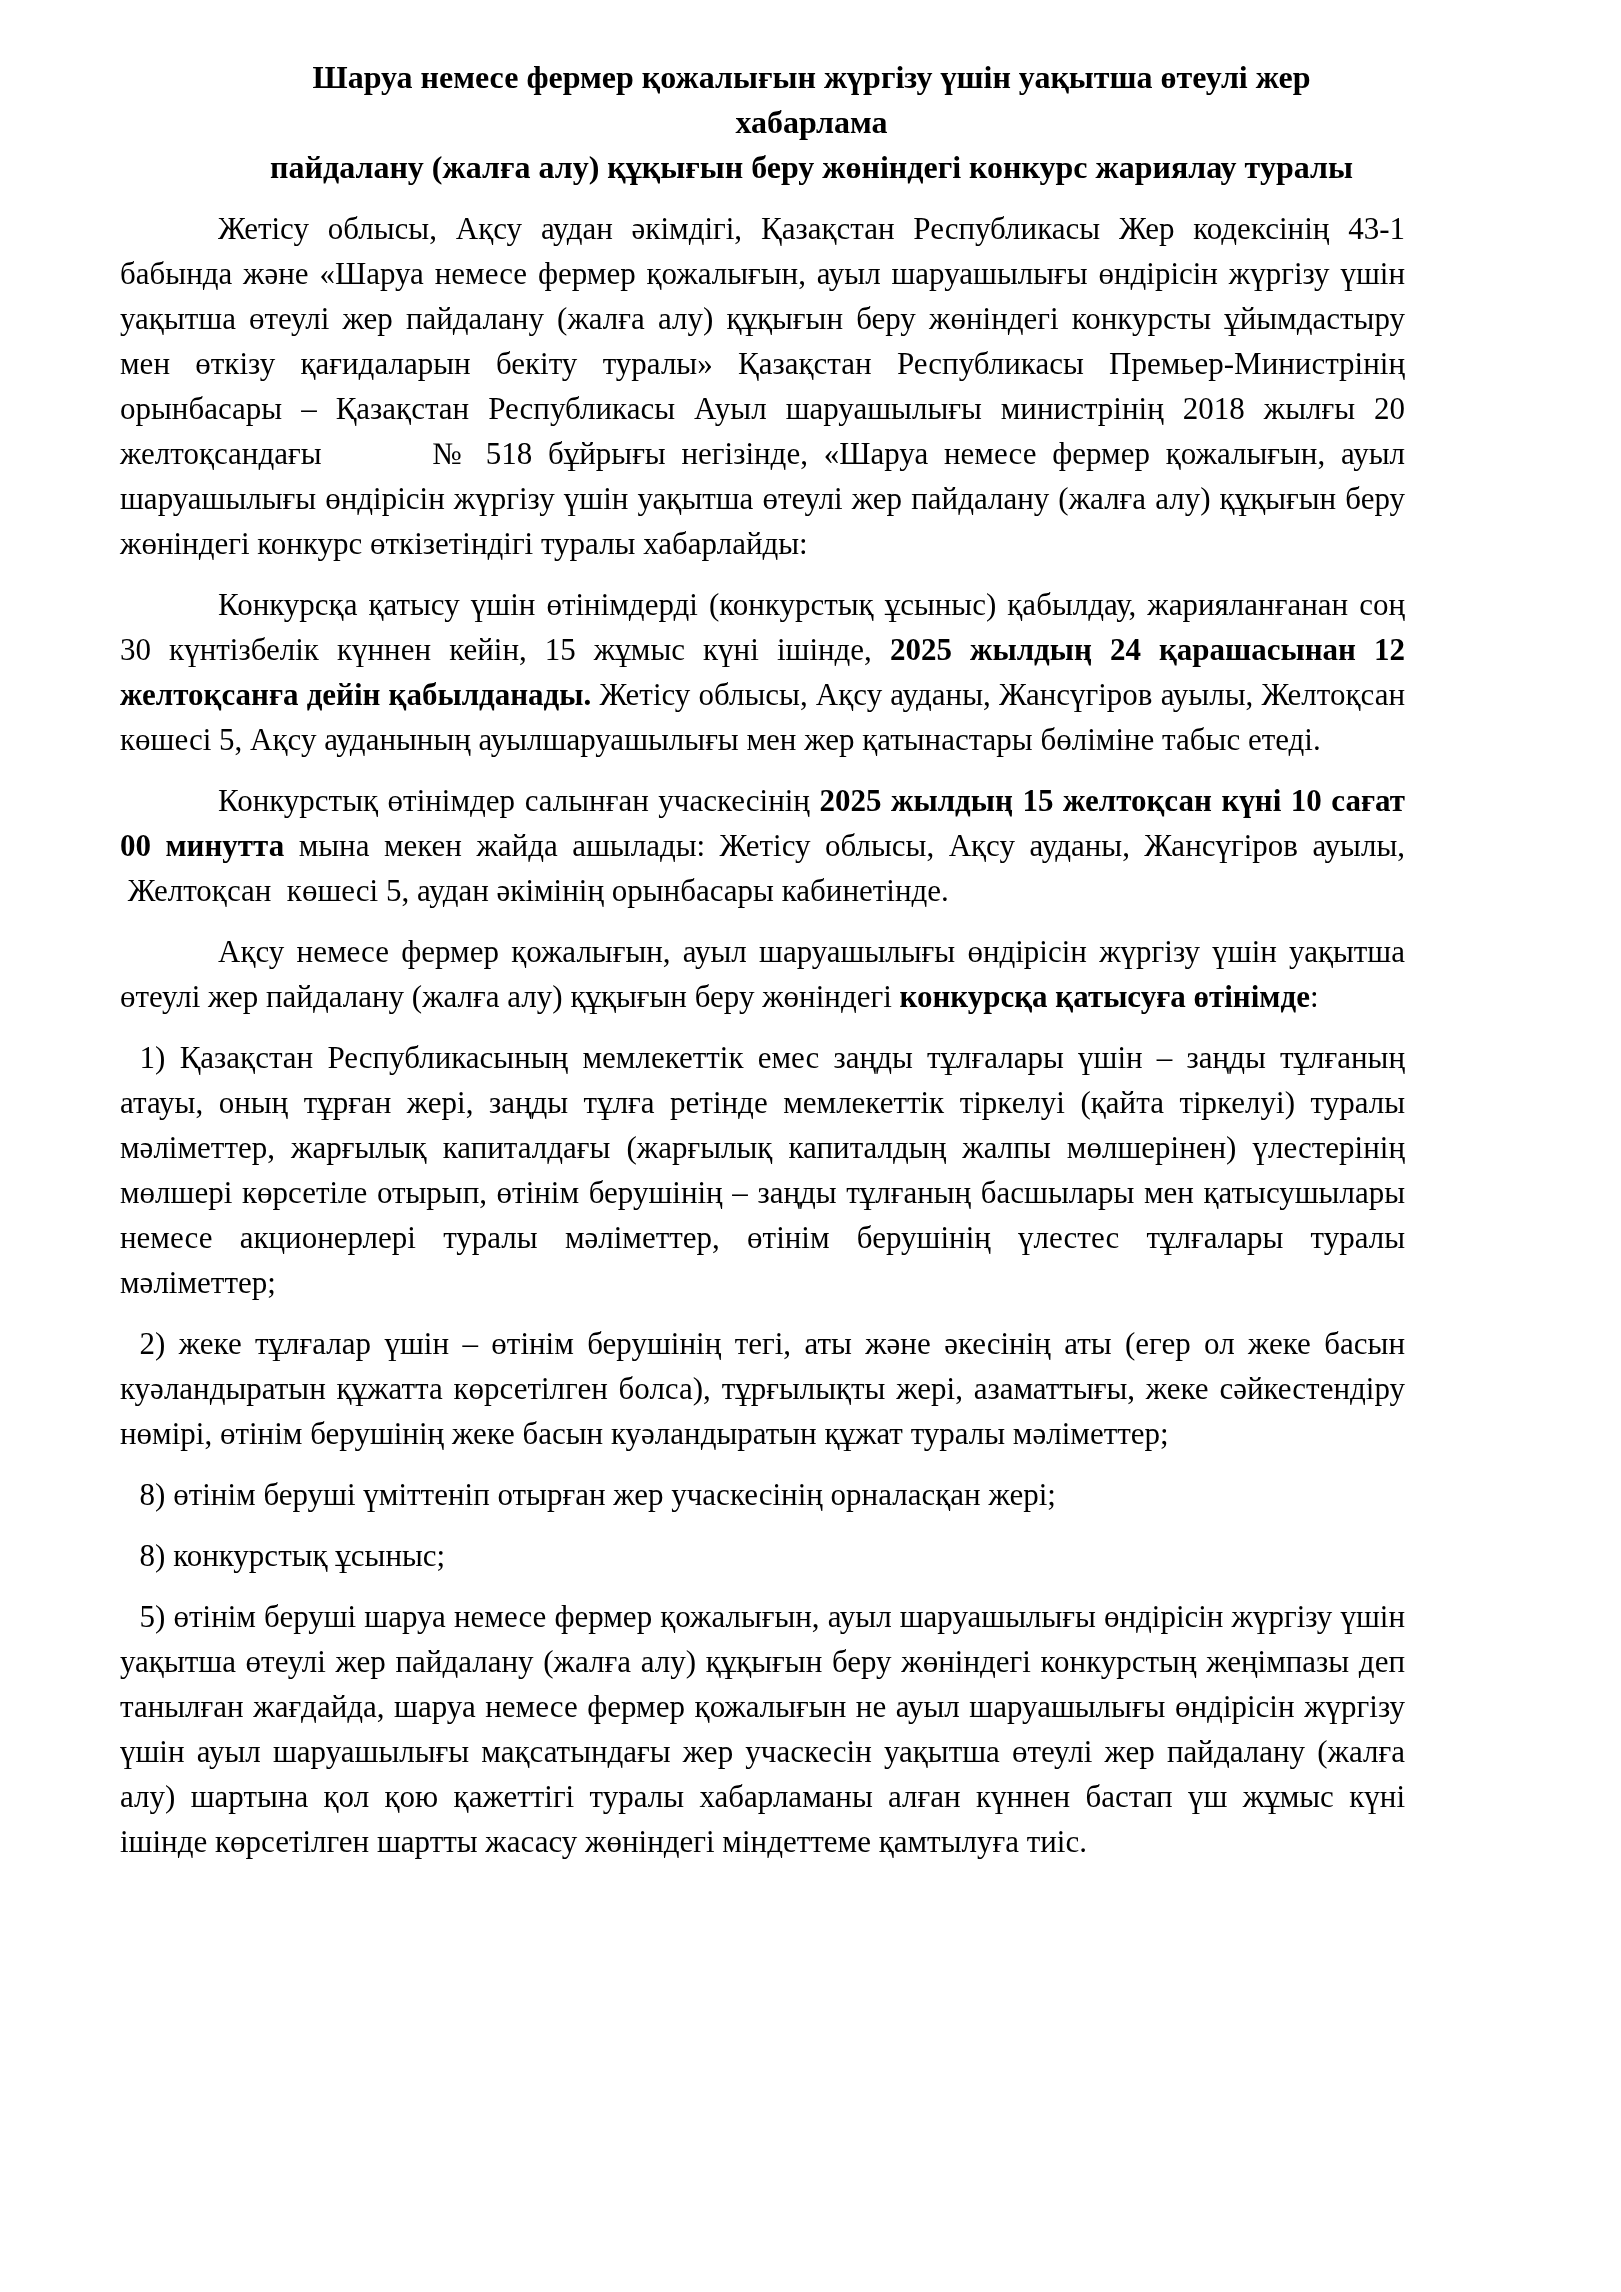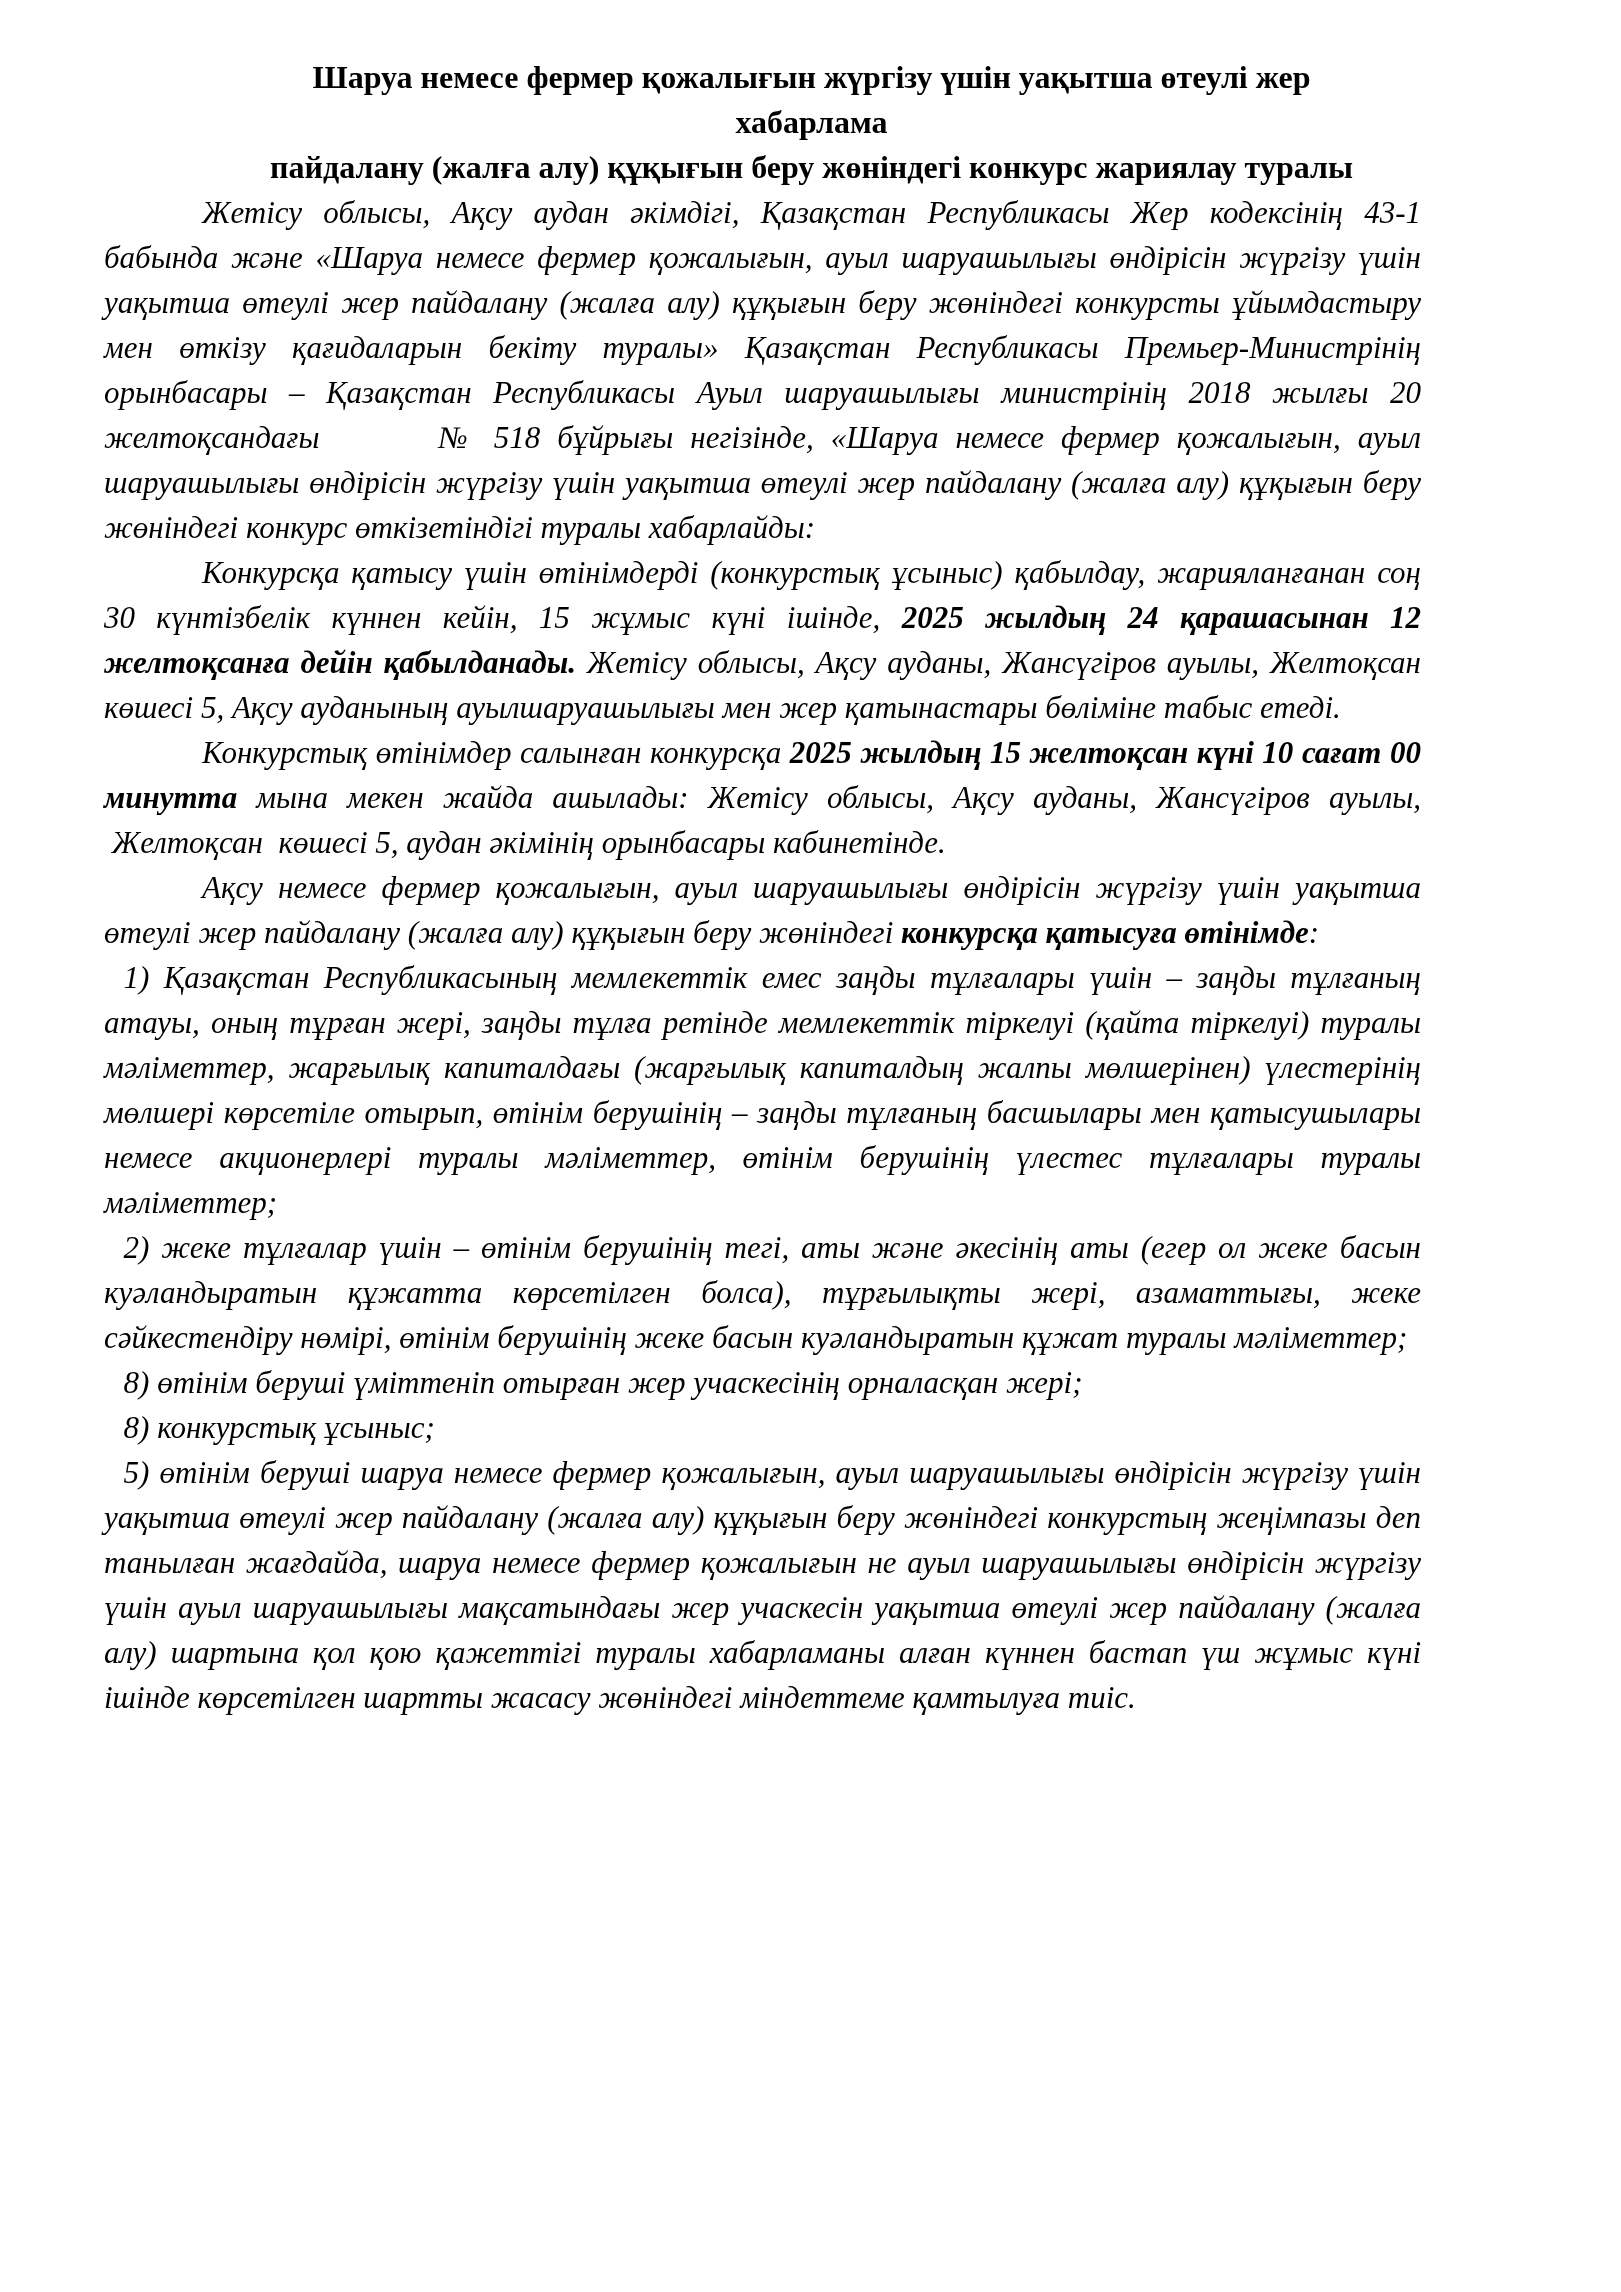--- a/index.html
+++ b/index.html
@@ -22,23 +22,22 @@
   .title {
     margin-left: 98px;
     text-align: center;
     font-weight: bold;
     font-size: 32px;
   }
   .title-line {
     white-space: nowrap;
   }
   .para {
-    margin: 0;
+    margin: 16px;
     text-align: justify;
-    font-style: italic;
   }
   .indent-first {
     text-indent: 98px;
   }
   .indent-list {
     text-indent: 19.6px;
   }
   .run { font-weight: normal; }
   .run.bold { font-weight: bold; }
 </style>
@@ -47,21 +46,21 @@
 
 <div class="page">
   <div class="title">
     <div class="title-line">Шаруа немесе фермер қожалығын жүргізу үшін уақытша өтеулі жер</div>
     <div class="title-line">хабарлама</div>
     <div class="title-line">пайдалану (жалға алу) құқығын беру жөніндегі конкурс жариялау туралы</div>
   </div>
   <div id="doc-body">
       <p class="para indent-first"><span class="run">Жетісу облысы, Ақсу аудан әкімдігі, Қазақстан Республикасы Жер кодексінің 43-1 бабында және «Шаруа немесе фермер қожалығын, ауыл шаруашылығы өндірісін жүргізу үшін уақытша өтеулі жер пайдалану (жалға алу) құқығын беру жөніндегі конкурсты ұйымдастыру мен өткізу қағидаларын бекіту туралы» Қазақстан Республикасы Премьер-Министрінің орынбасары – Қазақстан Республикасы Ауыл шаруашылығы министрінің 2018 жылғы 20 желтоқсандағы&nbsp;&nbsp;&nbsp;&nbsp;&nbsp;&nbsp; № 518 бұйрығы негізінде, «Шаруа немесе фермер қожалығын, ауыл шаруашылығы өндірісін жүргізу үшін уақытша өтеулі жер пайдалану (жалға алу) құқығын беру жөніндегі конкурс өткізетіндігі туралы хабарлайды:</span></p>
       <p class="para indent-first"><span class="run">Конкурсқа қатысу үшін өтінімдерді (конкурстық ұсыныс) қабылдау, жарияланғанан соң 30 күнтізбелік күннен кейін, 15 жұмыс күні ішінде, </span><span class="run bold">2025 жылдың 24 қарашасынан 12 желтоқсанға дейін қабылданады.</span><span class="run"> Жетісу облысы, Ақсу ауданы, Жансүгіров ауылы, Желтоқсан көшесі 5, Ақсу ауданының ауылшаруашылығы мен жер қатынастары бөліміне табыс етеді.</span></p>
-      <p class="para indent-first"><span class="run">Конкурстық өтінімдер салынған конкурсқа </span><span class="run bold">2025 жылдың 15 желтоқсан күні 10 сағат 00 минутта</span><span class="run"> мына мекен жайда ашылады: Жетісу облысы, Ақсу ауданы, Жансүгіров ауылы, &nbsp;Желтоқсан&nbsp; көшесі 5, аудан әкімінің орынбасары кабинетінде.</span></p>
+      <p class="para indent-first"><span class="run">Конкурстық өтінімдер салынған учаскесінің </span><span class="run bold">2025 жылдың 15 желтоқсан күні 10 сағат 00 минутта</span><span class="run"> мына мекен жайда ашылады: Жетісу облысы, Ақсу ауданы, Жансүгіров ауылы, &nbsp;Желтоқсан&nbsp; көшесі 5, аудан әкімінің орынбасары кабинетінде.</span></p>
       <p class="para indent-first"><span class="run">Ақсу немесе фермер қожалығын, ауыл шаруашылығы өндірісін жүргізу үшін уақытша өтеулі жер пайдалану (жалға алу) құқығын беру жөніндегі </span><span class="run bold">конкурсқа қатысуға өтінімде</span><span class="run">:</span></p>
       <p class="para indent-list"><span class="run">1) Қазақстан Республикасының мемлекеттік емес заңды тұлғалары үшін – заңды тұлғаның атауы, оның тұрған жері, заңды тұлға ретінде мемлекеттік тіркелуі (қайта тіркелуі) туралы мәліметтер, жарғылық капиталдағы (жарғылық капиталдың жалпы мөлшерінен) үлестерінің мөлшері көрсетіле отырып, өтінім берушінің – заңды тұлғаның басшылары мен қатысушылары немесе акционерлері туралы мәліметтер, өтінім берушінің үлестес тұлғалары туралы мәліметтер;</span></p>
       <p class="para indent-list"><span class="run">2) жеке тұлғалар үшін – өтінім берушінің тегі, аты және әкесінің аты (егер ол жеке басын куәландыратын құжатта көрсетілген болса), тұрғылықты жері, азаматтығы, жеке сәйкестендіру нөмірі, өтінім берушінің жеке басын куәландыратын құжат туралы мәліметтер;</span></p>
       <p class="para indent-list"><span class="run">8) өтінім беруші үміттеніп отырған жер учаскесінің орналасқан жері;</span></p>
       <p class="para indent-list"><span class="run">8) конкурстық ұсыныс;</span></p>
       <p class="para indent-list"><span class="run">5) өтінім беруші шаруа немесе фермер қожалығын, ауыл шаруашылығы өндірісін жүргізу үшін уақытша өтеулі жер пайдалану (жалға алу) құқығын беру жөніндегі конкурстың жеңімпазы деп танылған жағдайда, шаруа немесе фермер қожалығын не ауыл шаруашылығы өндірісін жүргізу үшін ауыл шаруашылығы мақсатындағы жер учаскесін уақытша өтеулі жер пайдалану (жалға алу) шартына қол қою қажеттігі туралы хабарламаны алған күннен бастап үш жұмыс күні ішінде көрсетілген шартты жасасу жөніндегі міндеттеме қамтылуға тиіс.</span></p>
     </div>
 </div>
 
 

